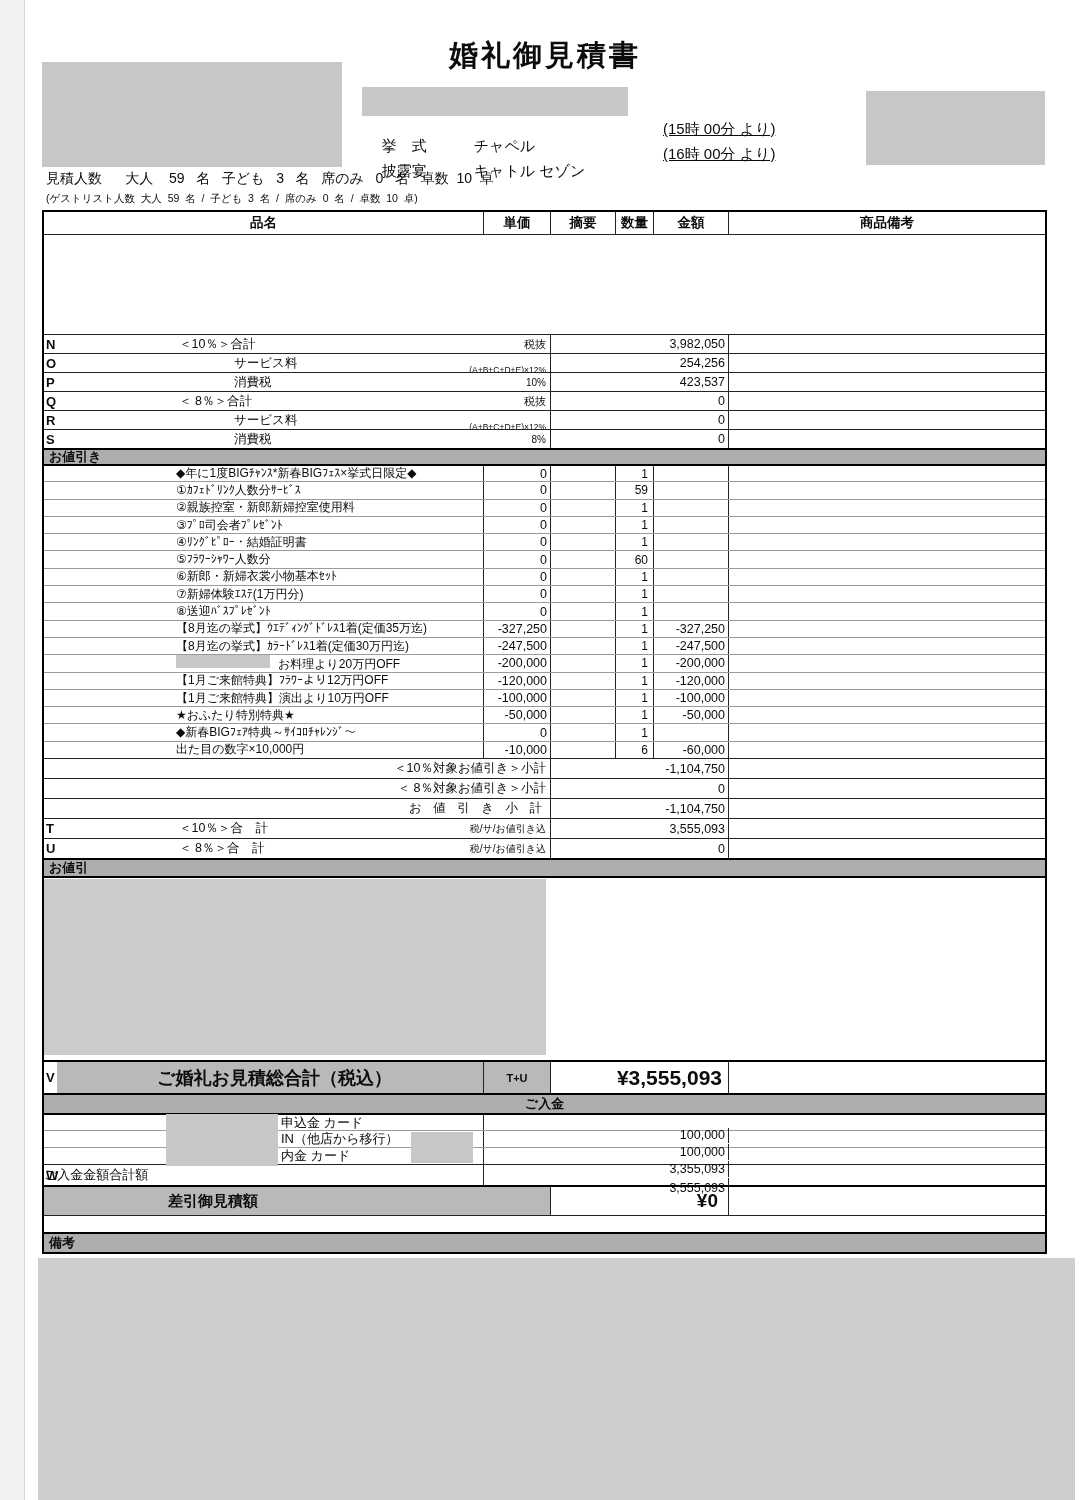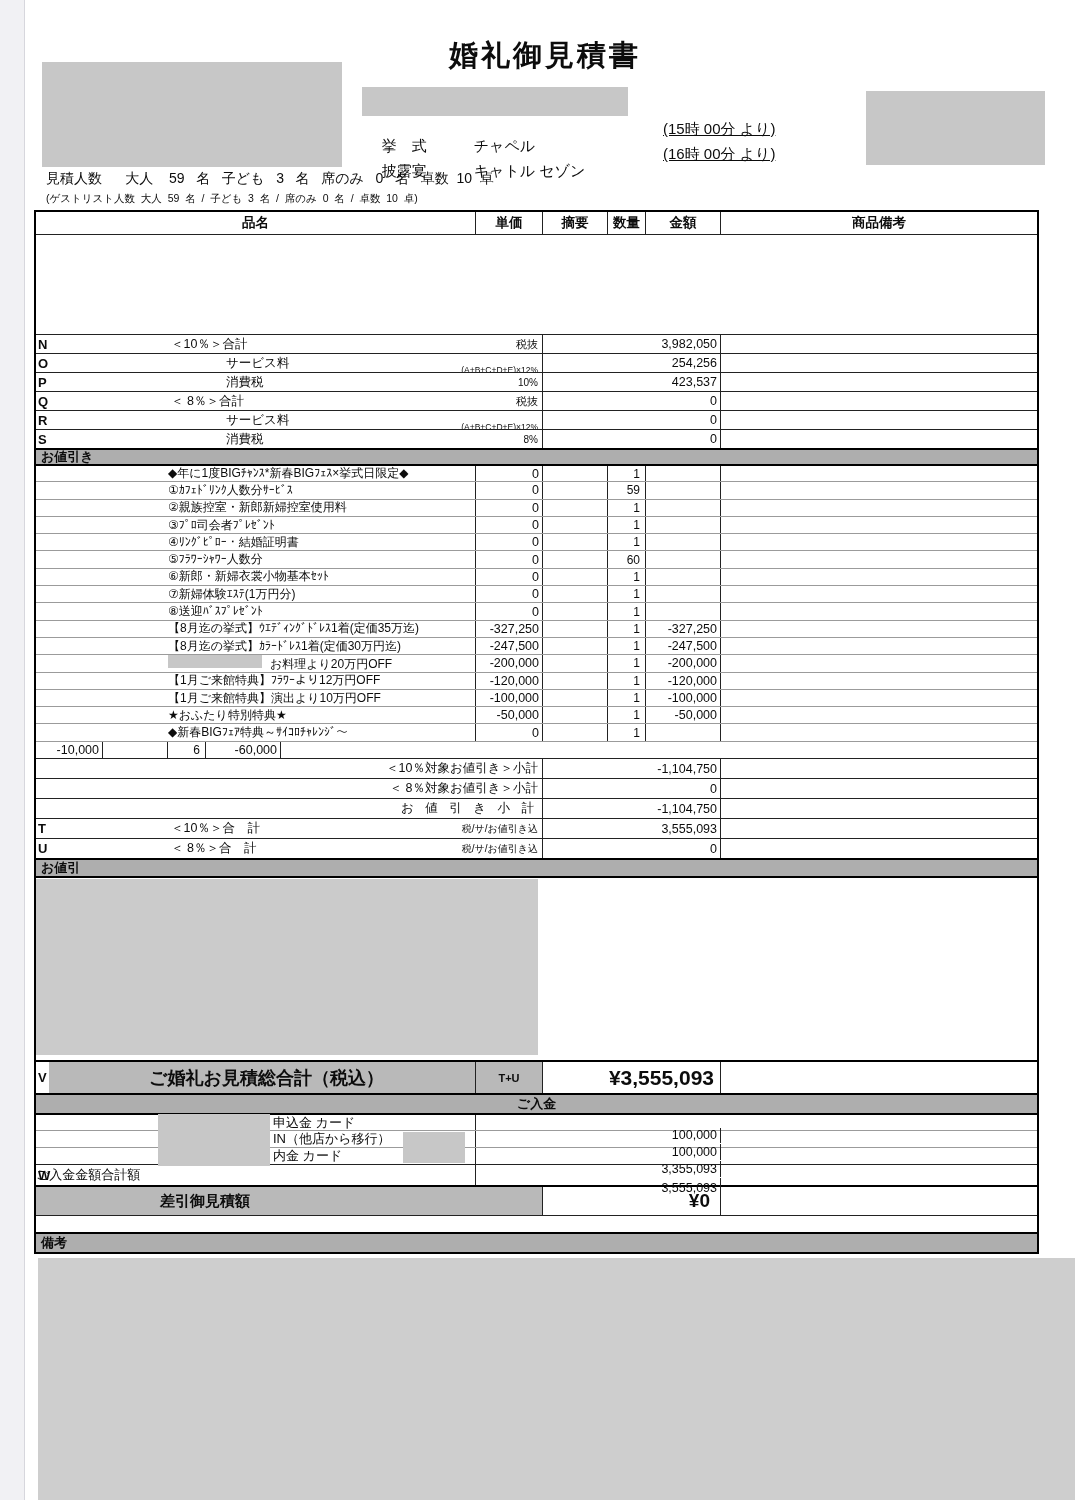--- a/index.html
+++ b/index.html
@@ -12,21 +12,21 @@
   .box1{left:42px;top:62px;width:300px;height:105px;}
   .box2{left:362px;top:87px;width:266px;height:29px;}
   .box3{left:866px;top:91px;width:179px;height:74px;}
   .evline{position:absolute;font-size:15px;white-space:pre;}
   .evlabel{display:inline-block;width:92px;}
   .evtime{position:absolute;font-size:15px;white-space:pre;text-decoration:underline;}
   .counts{position:absolute;left:46px;top:170px;font-size:14px;white-space:pre;font-weight:500;}
   .note{position:absolute;left:46px;top:192px;font-size:10.5px;white-space:pre;}
 
   
-  .sheet{position:absolute;left:34px;top:210px;width:1005px;border:2px solid #000;box-sizing:border-box;background:#fff;}
+  .sheet{position:absolute;left:42px;top:210px;width:1005px;border:2px solid #000;box-sizing:border-box;background:#fff;}
   .r{display:flex;align-items:center;box-sizing:border-box;border-top:1px solid #222;}
   .r.nb{border-top:none;}
   .r.bt2{border-top:2px solid #000;}
   .r.lt{border-top:1px solid #9b9b9b;}
   .c{box-sizing:border-box;border-right:1px solid #222;height:100%;display:flex;align-items:center;overflow:hidden;}
   .ce{border-right:none;}
   .w1{width:440px;}.w2{width:67px;}.w3{width:65px;}.w4{width:38px;}.w5{width:75px;}.w6{width:316px;}
   .w507{width:507px;}.w178{width:178px;}.w245{width:245px;margin-top:25px;}.w1001{width:1001px;}
   .h22{height:22px;}.h100{height:100px;}.h19{height:19px;}.h16{height:16px;}.h17{height:17.3px;}
   .h20{height:20px;}.h35{height:35px;}.h18{height:18px;}.h184{height:184px;}.h21{height:21px;}
@@ -313,20 +313,23 @@
       <div class="c w1">
           <span class="nm pl132">◆新春BIGﾌｪｱ特典～ｻｲｺﾛﾁｬﾚﾝｼﾞ～</span>
         </div>
       <div class="c w2 amt">0</div>
       <div class="c w3"></div>
       <div class="c w4 qty">1</div>
       <div class="c w5 amt"></div>
       <div class="c w6 ce"></div>
     </div>
     <div class="r h17 lt">
+      <div class="c w1">
+          <span class="nm pl132">出た目の数字×10,000円</span>
+        </div>
       <div class="c w2 amt">-10,000</div>
       <div class="c w3"></div>
       <div class="c w4 qty">6</div>
       <div class="c w5 amt">-60,000</div>
       <div class="c w6 ce"></div>
     </div>
 
     <div class="r h20">
       <div class="c w507 sublbl">＜10％対象お値引き＞小計</div>
       <div class="c w178 amt">-1,104,750</div>

